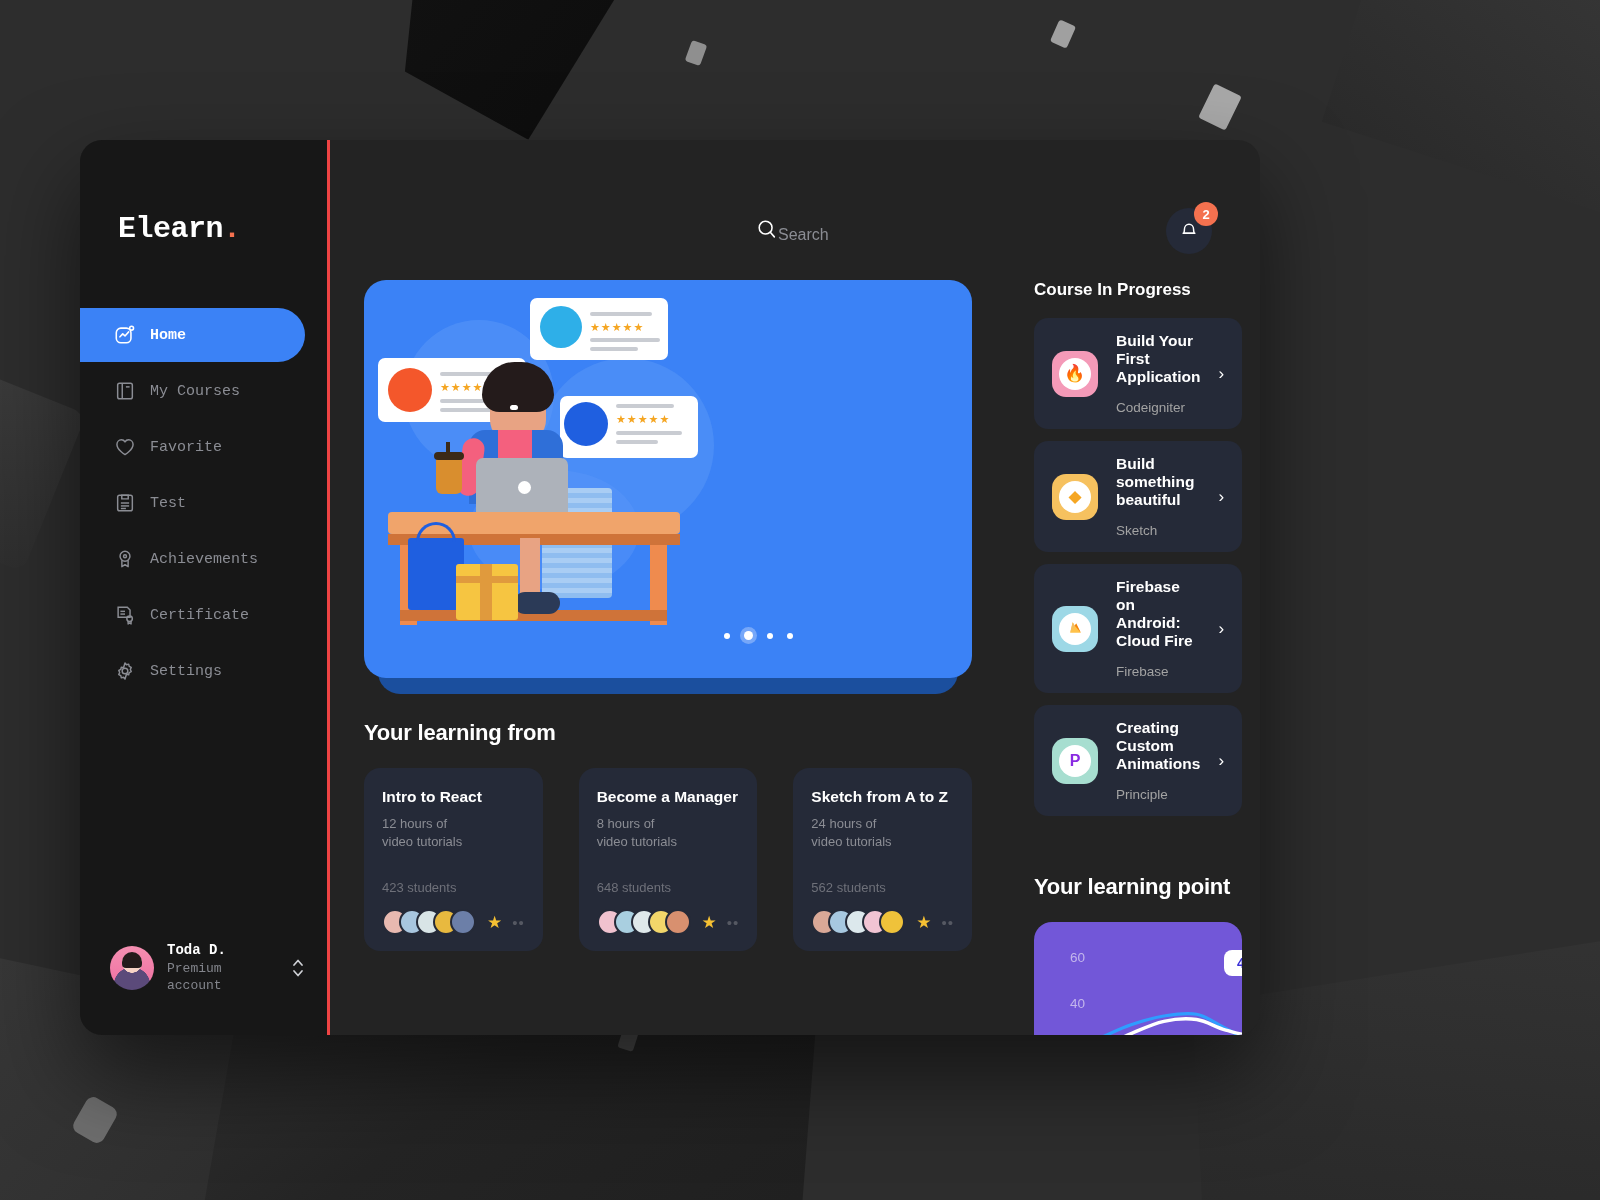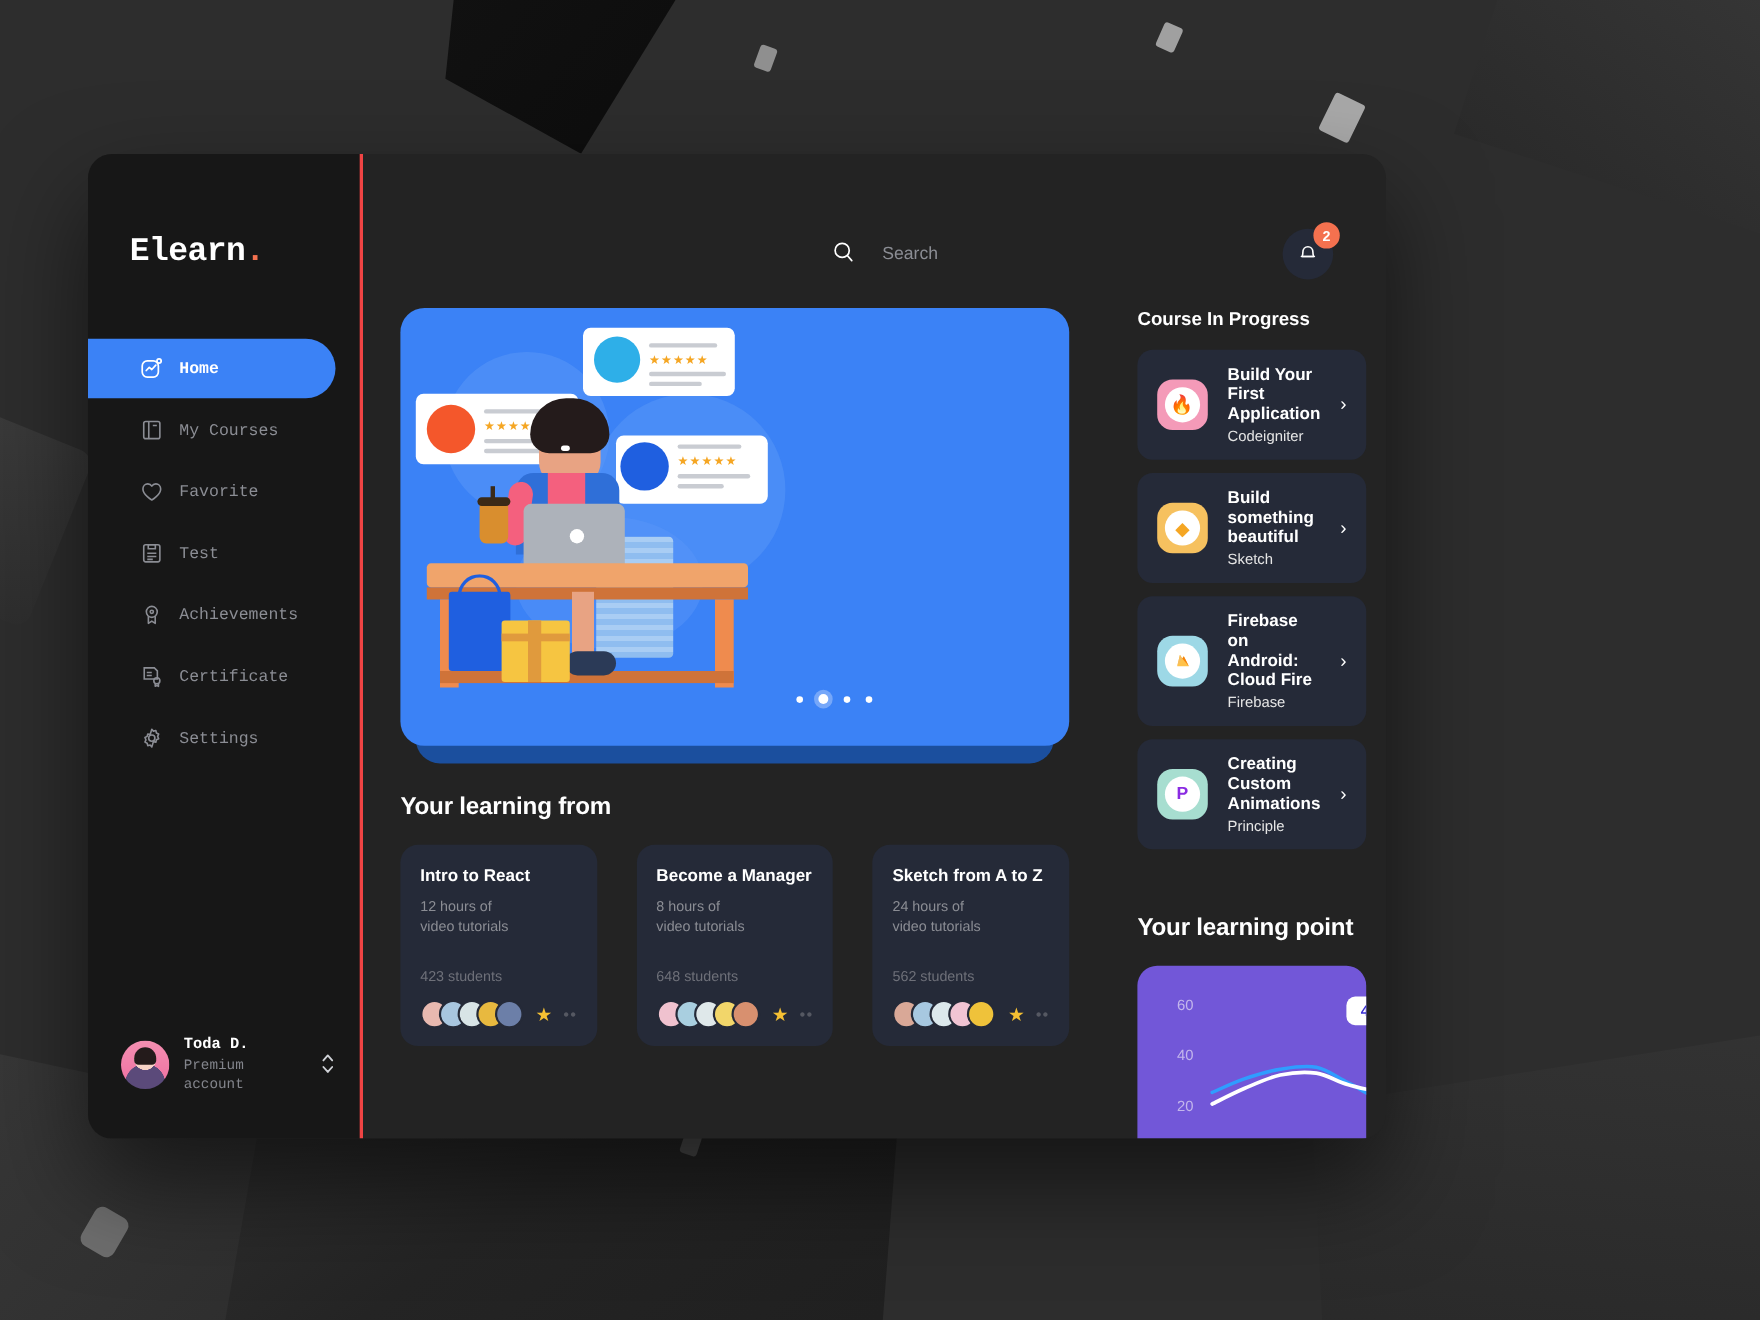--- a/index.html
+++ b/index.html
@@ -82,21 +82,21 @@
   }
   .logo {
     color:#fff; font-size: 30px; font-weight: 700;
     letter-spacing:-.5px; padding: 72px 0 0 38px;
   }
   .logo .dot { color:#f4714f; }
 
   .nav { margin-top: 62px; padding: 0 22px 0 0; }
   .nav-item {
     display:flex; align-items:center; gap:14px;
-    height: 54px; padding-left: 47px;
+    height: 54px; padding-left: 34px;
     border-radius: 0 27px 27px 0;
     color:#8b8d94; font-size:15px; cursor:pointer;
     margin-bottom: 2px;
   }
   .nav-item .label { font-size: 15px; }
   .nav-item.active { background:#3b82f6; color:#fff; font-weight:700; }
   .nav-item.active .label { font-weight:700; }
   .nav-item svg { flex:none; }
   .nav-item .ico { width:22px; height:22px; display:block; }
 
@@ -120,21 +120,21 @@
   .updown { margin-left:auto; color:#cfd1d6; font-size:14px; line-height:.62; text-align:center; }
 
   
   #main { flex:1; padding: 44px 48px 0 34px; overflow:hidden; position:relative; }
 
   .topbar { display:flex; align-items:flex-start; }
   .greet { color:#fff; font-size:20px; margin-bottom:6px; }
   .headline { color:#fff; font-size:40px; font-weight:700; letter-spacing:-.6px; }
 
   .searchwrap { display:flex; align-items:center; gap:16px; margin-left:auto; margin-top:24px; }
-  .search-box { display:flex; align-items:center; gap:24px; width:340px; }
+  .search-box { display:flex; align-items:flex-end; gap:0; width:340px; }
   .search-input { background:transparent; border:none; outline:none; color:#9a9ca3; font-size:16px; font-family:inherit; width:100%; }
   .search-input::placeholder{ color:#8b8d94; }
 
   .bell {
     width:46px; height:46px; border-radius:50%; background:#252a38;
     display:flex; align-items:center; justify-content:center; position:relative; margin-left:54px; cursor:pointer;
   }
   .badge {
     position:absolute; top:-6px; right:-6px; min-width:24px; height:24px; border-radius:50%;
     background:#f4714f; color:#fff; font-size:13px; font-weight:700;
@@ -182,21 +182,21 @@
 
   
   .cip-title{ color:#fff; font-size:17px; font-weight:700; margin-bottom:18px; }
   .cip-item{
     display:flex; align-items:center; gap:18px; background:#252a38;
     border-radius:14px; padding:14px 18px; margin-bottom:12px; cursor:pointer;
   }
   .cip-icon{ width:46px; height:46px; border-radius:14px; flex:none; display:flex; align-items:center; justify-content:center; }
   .cip-icon .inner{ width:32px; height:32px; border-radius:50%; background:#fff; display:flex; align-items:center; justify-content:center; font-size:17px;}
   .cip-name{ color:#fff; font-size:15.5px; font-weight:700; }
-  .cip-sub{ color:#e5e5e5; font-size:13.5px; margin-top:3px; }
+  .cip-sub{ color:#a3a3a3; font-size:13.5px; margin-top:14px; }
   .chev{ margin-left:auto; color:#fff; font-size:17px; }
 
   
   .lp-row{ display:flex; gap:36px; margin-top:22px; }
   .lp-card{
     width:186px; height:183px; background:#252a38; border-radius:16px;
     padding:20px 18px 0 18px; position:relative; cursor:pointer;
   }
   .lp-name{ color:#fff; font-size:15.5px; font-weight:700; }
   .lp-hours{ color:#8b8d94; font-size:13px; line-height:1.35; margin-top:9px; }

